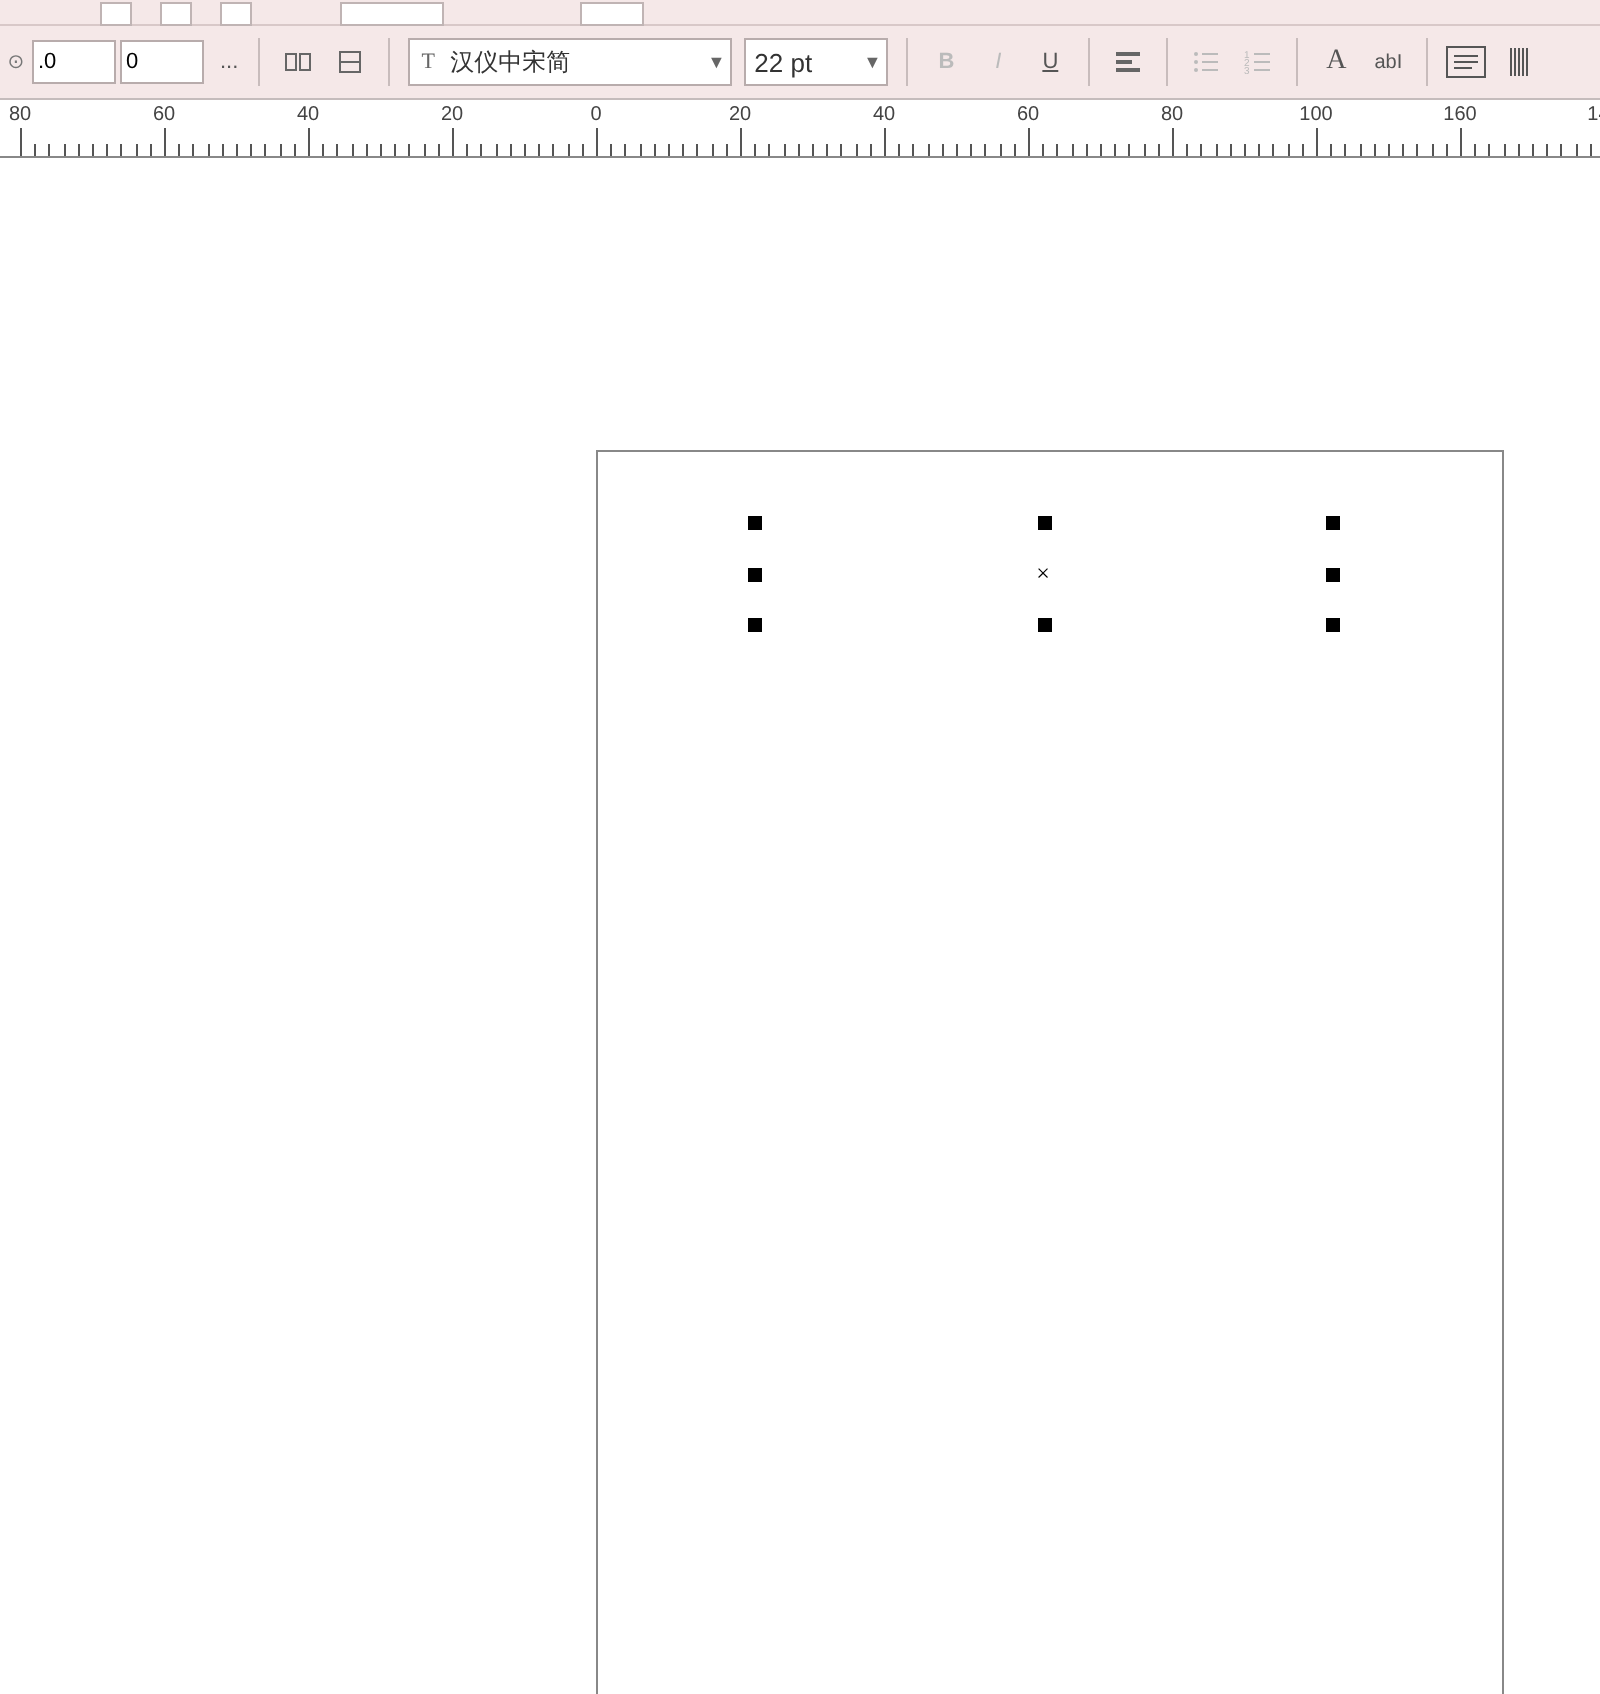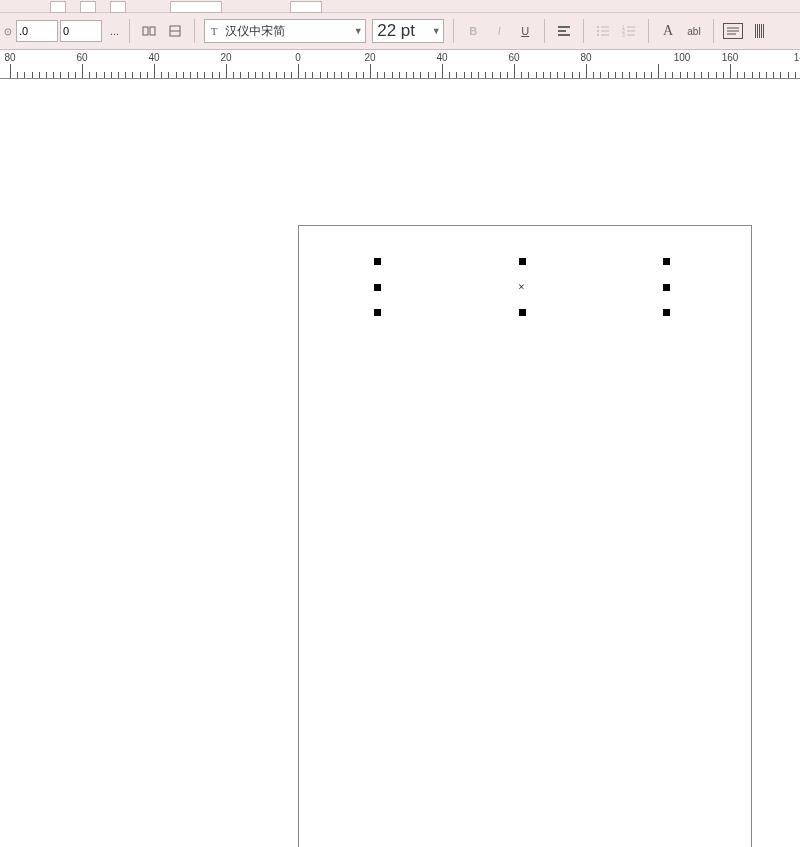--- a/index.html
+++ b/index.html
@@ -12,21 +12,21 @@
   .coord-input{display:flex;align-items:center;gap:2px;margin-left:2px;}
   .coord-input input{width:36px;height:18px;border:1px solid #b8acac;background:#fff;font-size:11px;padding:1px 2px;}
   .units{margin-left:8px;margin-right:4px;}
   .tb-btn{width:22px;height:22px;border:1px solid transparent;display:flex;align-items:center;justify-content:center;color:#555;cursor:pointer;margin:0 1px;}
   .tb-btn.disabled{color:#bbb;cursor:default;}
   .font-combo{display:flex;align-items:center;height:22px;border:1px solid #b8acac;background:#fff;min-width:160px;margin:0 3px;}
   .font-combo .ticon{width:18px;display:flex;align-items:center;justify-content:center;color:#666;font-family:serif;}
   .font-combo .fname{flex:1;font-size:12px;color:#333;padding-left:2px;}
   .font-combo .dd{width:14px;text-align:center;color:#666;font-size:9px;}
   .size-combo{display:flex;align-items:center;height:22px;border:1px solid #b8acac;background:#fff;width:70px;margin:0 3px;}
-  .size-combo .sval{flex:1;font-size:17px;color:#333;padding-left:4px;}
+  .size-combo .sval{flex:1;font-size:13px;color:#333;padding-left:4px;}
   .size-combo .dd{width:14px;text-align:center;color:#666;font-size:9px;}
   .box-icon{width:18px;height:14px;border:1px solid #555;}
   .vbars{display:flex;gap:1px;align-items:center;height:16px;}
   .vbars span{width:1px;height:14px;background:#555;}
   
   .ruler{height:28px;background:#fff;border-bottom:1px solid #888;position:relative;overflow:hidden;font-size:10px;color:#444;}
   .ruler .tick{position:absolute;bottom:0;width:1px;background:#555;}
   .ruler .tick.major{height:14px;}
   .ruler .tick.minor{height:6px;}
   .ruler .lbl{position:absolute;top:2px;transform:translateX(-50%);}
@@ -256,21 +256,21 @@
     <div class="tick minor" style="left: 593.2px;"></div>
     <div class="tick minor" style="left: 600.4px;"></div>
     <div class="tick minor" style="left: 607.6px;"></div>
     <div class="tick minor" style="left: 614.8px;"></div>
     <div class="tick minor" style="left: 622px;"></div>
     <div class="tick minor" style="left: 629.2px;"></div>
     <div class="tick minor" style="left: 636.4px;"></div>
     <div class="tick minor" style="left: 643.6px;"></div>
     <div class="tick minor" style="left: 650.8px;"></div>
     <div class="tick major" style="left: 658px;"></div>
-    <div class="lbl" style="left: 682px;">100</div>
+    <div class="lbl" style="left: 658px;">100</div>
     <div class="tick minor" style="left: 665.2px;"></div>
     <div class="tick minor" style="left: 672.4px;"></div>
     <div class="tick minor" style="left: 679.6px;"></div>
     <div class="tick minor" style="left: 686.8px;"></div>
     <div class="tick minor" style="left: 694px;"></div>
     <div class="tick minor" style="left: 701.2px;"></div>
     <div class="tick minor" style="left: 708.4px;"></div>
     <div class="tick minor" style="left: 715.6px;"></div>
     <div class="tick minor" style="left: 722.8px;"></div>
     <div class="tick major" style="left: 730px;"></div>

